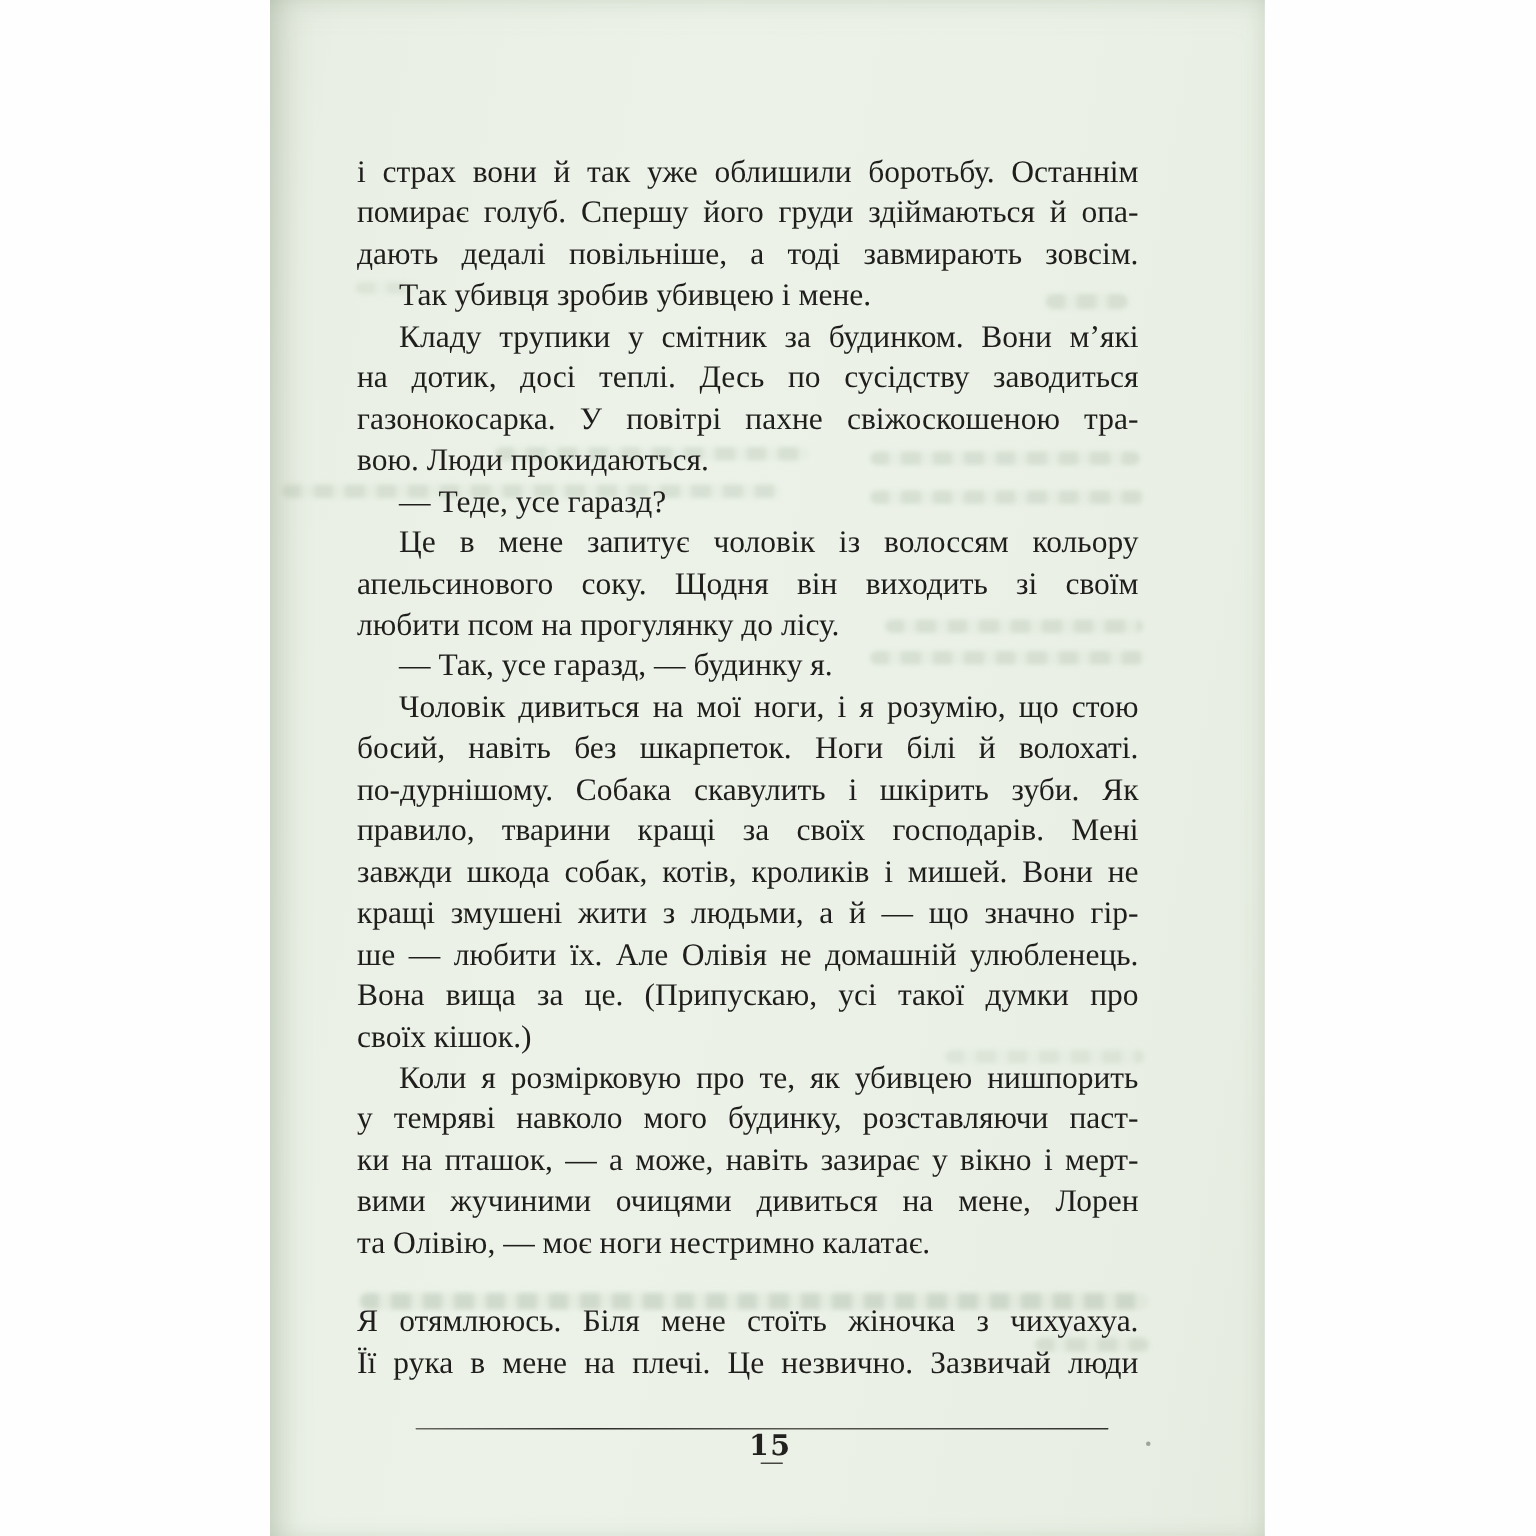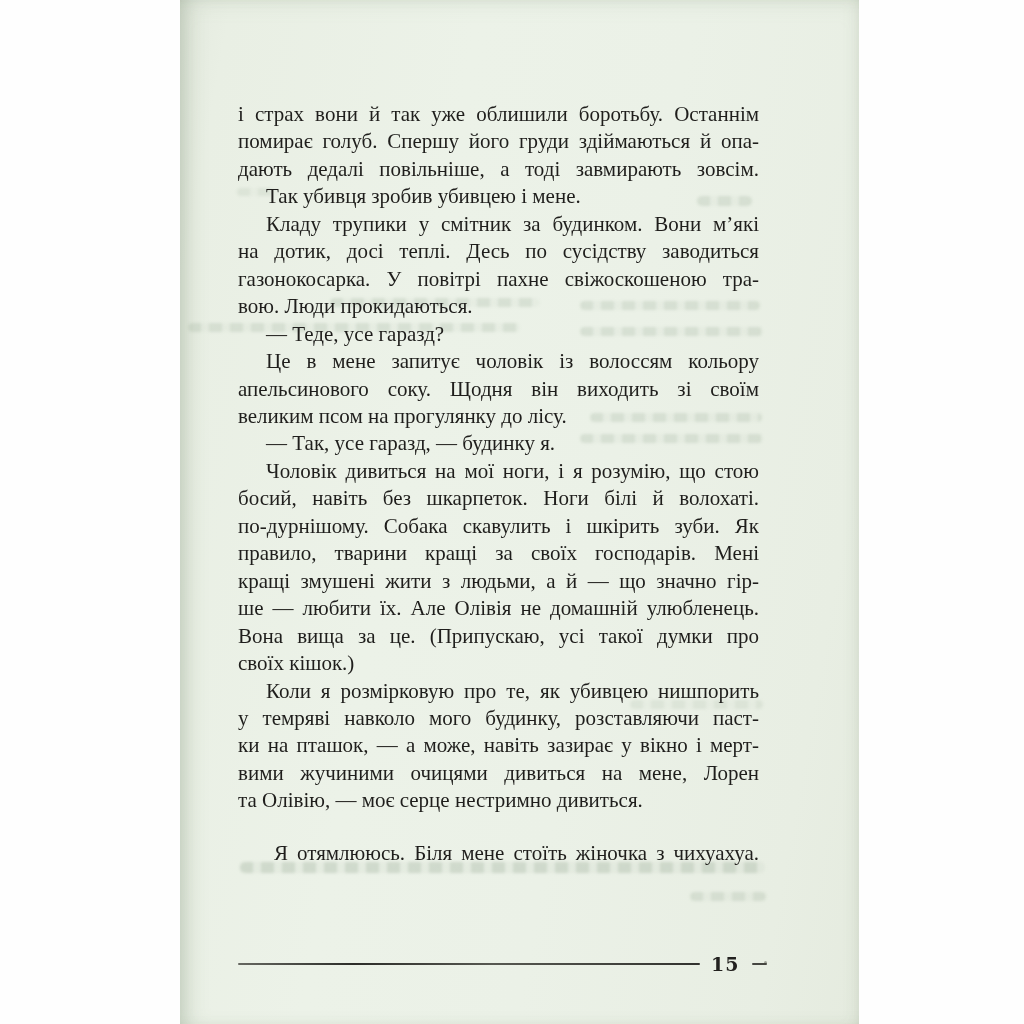--- a/index.html
+++ b/index.html
@@ -26,21 +26,20 @@
     top: 0;
     width: 663px;
     height: 1024px;
     background: linear-gradient(100deg,
       #e4eadf 0%, #e9efe4 6%, #ecf2e8 35%,
       #ebf1e7 60%, #e8eee3 88%, #e5ebdf 100%);
     box-shadow:
       inset 16px 0 24px -14px rgba(120, 140, 112, 0.45),
       inset -8px 0 16px -10px rgba(145, 160, 138, 0.35),
       inset 0 10px 30px -18px rgba(160, 175, 150, 0.25);
-    padding-left: 16px;
   }
 
   .bleed {
     position: absolute;
     border-radius: 5px;
     filter: blur(1.6px);
     background: repeating-linear-gradient(90deg,
       rgba(143, 163, 140, 0.30) 0px, rgba(143, 163, 140, 0.30) 13px,
       rgba(143, 163, 140, 0.08) 13px, rgba(143, 163, 140, 0.08) 21px);
     opacity: 0.75;
@@ -57,30 +56,31 @@
     font-size: 21px;
     line-height: 27.45px;
   }
   .line {
     text-align: justify;
     text-align-last: left;
     white-space: normal;
   }
   .line.justify { text-align-last: justify; }
   .line.indent  { padding-left: 28px; }
-  .line.gap     { margin-top: 25px; margin-left: 36px; }
+  .line.gap     { margin-top: 25px; }
 
   .footer {
     position: absolute;
     left: 58px;
     top: 952px;
     width: 540px;
     height: 24px;
     display: flex;
     align-items: center;
+    flex-direction: column;
   }
   .footer-rule {
     width: 462px;
     height: 2px;
     background: linear-gradient(90deg,
       rgba(45,45,40,0.7) 0%, rgba(28,28,25,0.92) 25%,
       rgba(50,50,44,0.8) 55%, rgba(30,30,27,0.9) 100%);
     border-radius: 1px;
   }
   .page-number {
@@ -131,36 +131,38 @@
       <div class="line justify">помирає голуб. Спершу його груди здіймаються й опа-</div>
       <div class="line justify">дають дедалі повільніше, а тоді завмирають зовсім.</div>
       <div class="line indent">Так убивця зробив убивцею і мене.</div>
       <div class="line indent justify">Кладу трупики у смітник за будинком. Вони м’які</div>
       <div class="line justify">на дотик, досі теплі. Десь по сусідству заводиться</div>
       <div class="line justify">газонокосарка. У повітрі пахне свіжоскошеною тра-</div>
       <div class="line">вою. Люди прокидаються.</div>
       <div class="line indent">— Теде, усе гаразд?</div>
       <div class="line indent justify">Це в мене запитує чоловік із волоссям кольору</div>
       <div class="line justify">апельсинового соку. Щодня він виходить зі своїм</div>
-      <div class="line">великим псом на прогулянку до лісу.</div>
+      <div class="line">любити псом на прогулянку до лісу.</div>
       <div class="line indent">— Так, усе гаразд, — будинку я.</div>
       <div class="line indent justify">Чоловік дивиться на мої ноги, і я розумію, що стою</div>
       <div class="line justify">босий, навіть без шкарпеток. Ноги білі й волохаті.</div>
       <div class="line justify">по-дурнішому. Собака скавулить і шкірить зуби. Як</div>
       <div class="line justify">правило, тварини кращі за своїх господарів. Мені</div>
+      <div class="line justify">завжди шкода собак, котів, кроликів і мишей. Вони не</div>
       <div class="line justify">кращі змушені жити з людьми, а й — що значно гір-</div>
       <div class="line justify">ше — любити їх. Але Олівія не домашній улюбленець.</div>
       <div class="line justify">Вона вища за це. (Припускаю, усі такої думки про</div>
       <div class="line">своїх кішок.)</div>
       <div class="line indent justify">Коли я розмірковую про те, як убивцею нишпорить</div>
       <div class="line justify">у темряві навколо мого будинку, розставляючи паст-</div>
       <div class="line justify">ки на пташок, — а може, навіть зазирає у вікно і мерт-</div>
       <div class="line justify">вими жучиними очицями дивиться на мене, Лорен</div>
-      <div class="line">та Олівію, — моє серце нестримно дивиться.</div>
+      <div class="line">та Олівію, — моє ноги нестримно калатає.</div>
       <div class="line justify gap">Я отямлююсь. Біля мене стоїть жіночка з чихуахуа.</div>
+      <div class="line justify">Її рука в мене на плечі. Це незвично. Зазвичай люди</div>
     </div>
 
   <div class="footer">
     <div class="footer-rule"></div>
     <div class="page-number">15</div>
     <div class="footer-dash"></div>
   </div>
   <div class="speck" style="left:584px; top:961px;"></div>
 
 </div>

